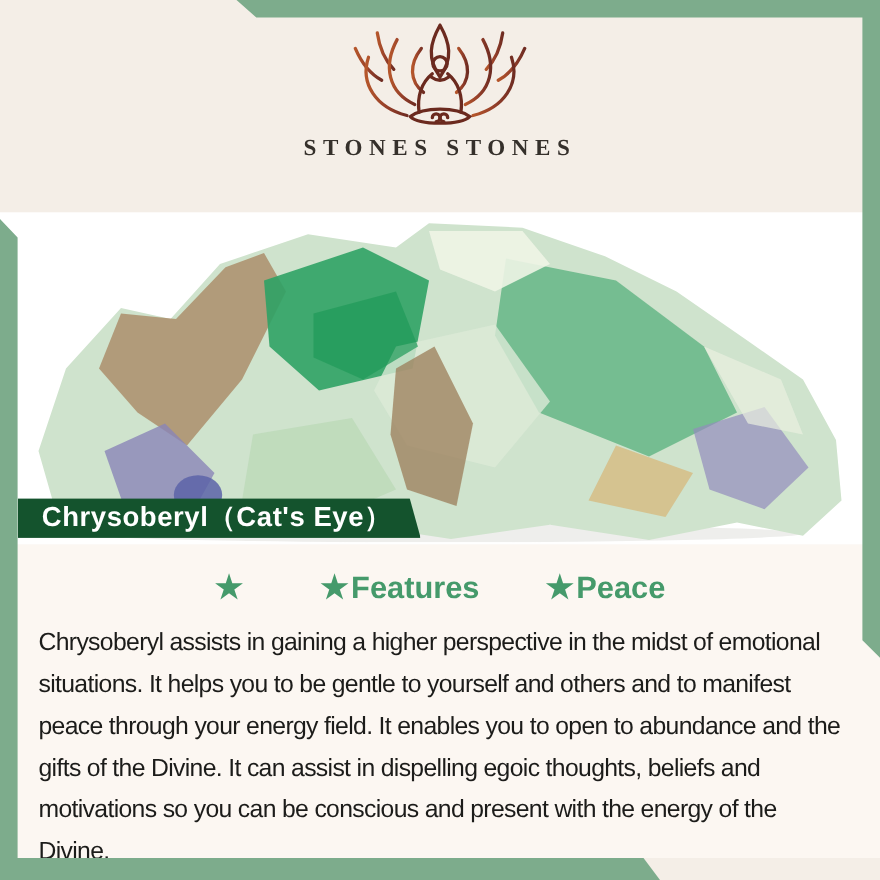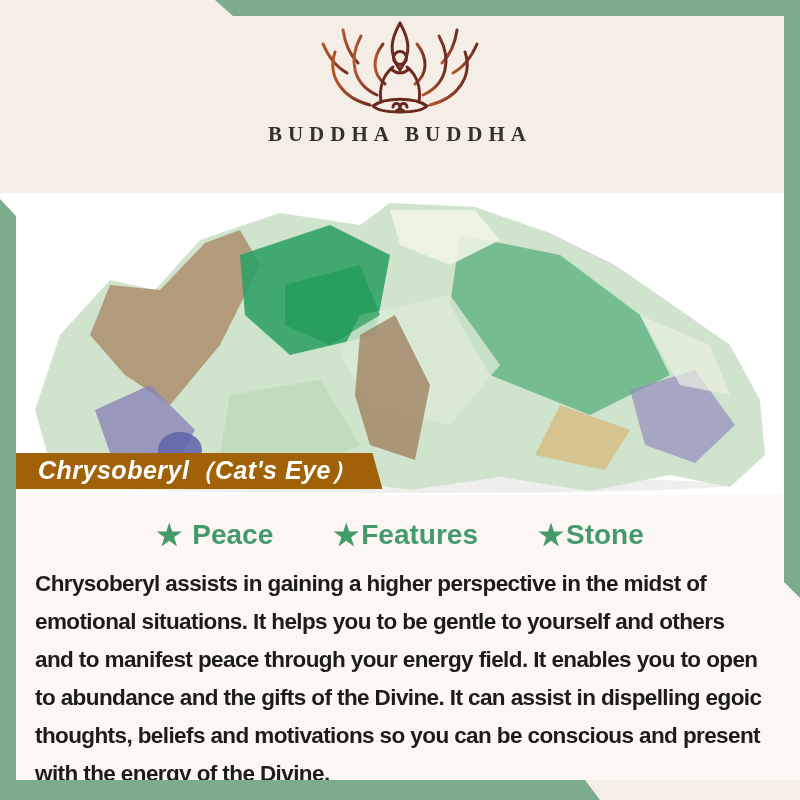--- a/index.html
+++ b/index.html
@@ -15,31 +15,31 @@
   .brand-name{font-family:"Liberation Serif", serif;font-weight:700;font-size:21px;letter-spacing:6px;color:#35302b;margin-top:2px;}
 
   
   .title-banner{position:absolute;left:160px;top:140px;width:478px;height:53px;background:#fdfcfa;z-index:6;
     clip-path:polygon(14px 0, 100% 0, 100% 100%, 0 100%, 0 14px);}
   .title-banner h1{margin:0;font-size:37px;line-height:54px;text-align:center;font-weight:700;color:#44996a;letter-spacing:-0.5px;}
 
   
   .photo-section{position:absolute;left:0;top:193px;width:800px;height:302px;background:#ffffff;z-index:4;}
   .stone-svg{position:absolute;left:30px;top:2px;}
-  .stone-label{position:absolute;left:16px;top:260px;height:36px;background:#a16207;z-index:10;
-    padding:0 26px 0 22px;clip-path:polygon(0 0, calc(100% - 10px) 0, 100% 100%, 0 100%);font-style:italic;}
+  .stone-label{position:absolute;left:16px;top:260px;height:36px;background:#14532d;z-index:10;
+    padding:0 26px 0 22px;clip-path:polygon(0 0, calc(100% - 10px) 0, 100% 100%, 0 100%);}
   .stone-label span{display:block;color:#ffffff;font-weight:700;font-size:25px;line-height:35px;letter-spacing:0.5px;}
 
   
   .benefits{position:absolute;left:0;top:495px;width:800px;height:285px;background:#fcf7f2;z-index:3;}
   .tags{display:flex;justify-content:center;gap:60px;margin-top:24px;color:#459a6b;font-weight:700;font-size:28px;line-height:32px;}
   .tag{display:flex;align-items:center;}
   .tag .star{font-size:29px;margin-right:2px;}
   .tag:first-child .star{margin-right:10px;}
-  .benefit-text{margin:14px 32px 0 35px;font-size:22.5px;line-height:38px;font-weight:700;color:#1c1c1a;letter-spacing:-0.6px;}
+  .benefit-text{margin:14px 32px 0 35px;font-size:22.5px;line-height:38px;font-weight:400;color:#1c1c1a;letter-spacing:-0.6px;}
 </style>
 </head>
 <body>
 
 <div class="page">
 
   <svg class="frame" width="800" height="800" viewBox="0 0 800 800">
     <polygon points="215,0 800,0 800,598 784,582 784,16 233,16" fill="#7dac8c"></polygon>
     <polygon points="0,199 16,216 16,780 585,780 600,800 0,800" fill="#7dac8c"></polygon>
   </svg>
@@ -76,21 +76,21 @@
           <circle cx="85" cy="38" r="6.5"></circle>
           <path d="M78,47 C68,55 64,68 66,82"></path>
           <path d="M92,47 C102,55 106,68 104,82"></path>
           <path d="M77,50 Q85,56 93,50"></path>
           <path d="M58,86 C70,77 100,77 112,86 C104,94 66,94 58,86"></path>
           <path d="M78,87 a3.5,3.5 0 1 1 3.5,3.5"></path>
           <path d="M92,87 a3.5,3.5 0 1 0 -3.5,3.5"></path>
         </g>
       </g>
     </svg>
-    <div class="brand-name">BUDDHA BUDDHA</div>
+    <div class="brand-name">STONES STONES</div>
   </header>
 
 
   <div class="photo-section">
     <svg class="stone-svg" width="740" height="298" viewBox="0 0 740 298">
       <ellipse cx="370" cy="290" rx="330" ry="8" fill="#dededa" opacity="0.5"></ellipse>
 
       <polygon fill="#cfe3cd" points="25,285 5,215 30,140 80,85 125,95 170,45 250,18 330,30 360,8 445,12 520,38 585,70 650,115 700,150 730,205 735,260 700,292 640,280 560,296 470,282 380,295 300,283 220,294 150,282 80,294"></polygon>
 
       <polygon fill="#ab8e6b" opacity="0.85" points="80,90 130,95 175,48 210,35 230,70 190,150 140,210 95,180 60,140"></polygon>
@@ -109,27 +109,26 @@
     </svg>
     <div class="stone-label">
       <span>Chrysoberyl（Cat's Eye）</span>
     </div>
   </div>
 
   <div class="benefits">
     <div class="tags">
       <div class="tag">
         <span class="star">★</span>
-        <span>Peace</span>
       </div>
       <div class="tag">
         <span class="star">★</span>
         <span>Features</span>
       </div>
       <div class="tag">
         <span class="star">★</span>
-        <span>Stone</span>
+        <span>Peace</span>
       </div>
     </div>
     <p class="benefit-text">Chrysoberyl assists in gaining a higher perspective in the midst of emotional situations. It helps you to be gentle to yourself and others and to manifest peace through your energy field. It enables you to open to abundance and the gifts of the Divine. It can assist in dispelling egoic thoughts, beliefs and motivations so you can be conscious and present with the energy of the Divine.</p>
   </div>
 
 </div>
 
 </body></html>

